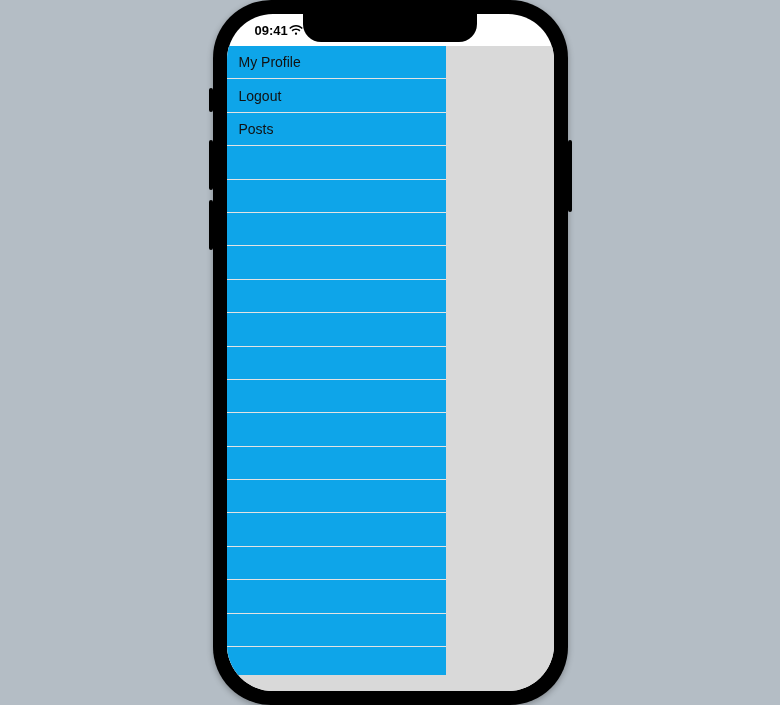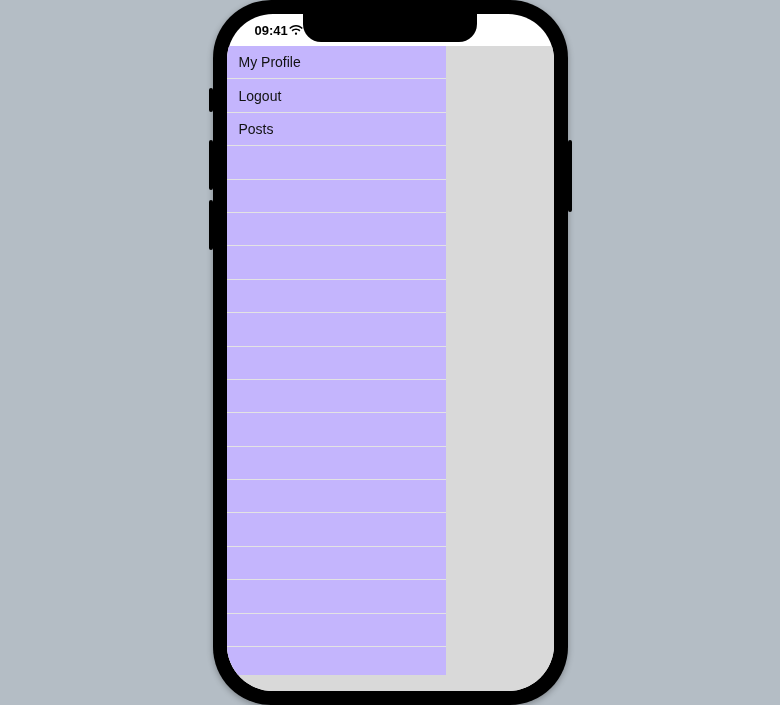--- a/index.html
+++ b/index.html
@@ -79,21 +79,21 @@
       right: 0;
       bottom: 0;
       background: #d9d9d9;
     }
     .drawer {
       position: absolute;
       top: 0;
       left: 0;
       bottom: 16px;
       width: 219px;
-      background: #c4b5fd;
+      background: #0ea5e9;
       overflow: hidden;
     }
     .row {
       height: 33.4px;
       border-bottom: 1px solid #e3e3e3;
       display: flex;
       align-items: center;
       padding: 0 12px;
       font-size: 14px;
       color: #111;

